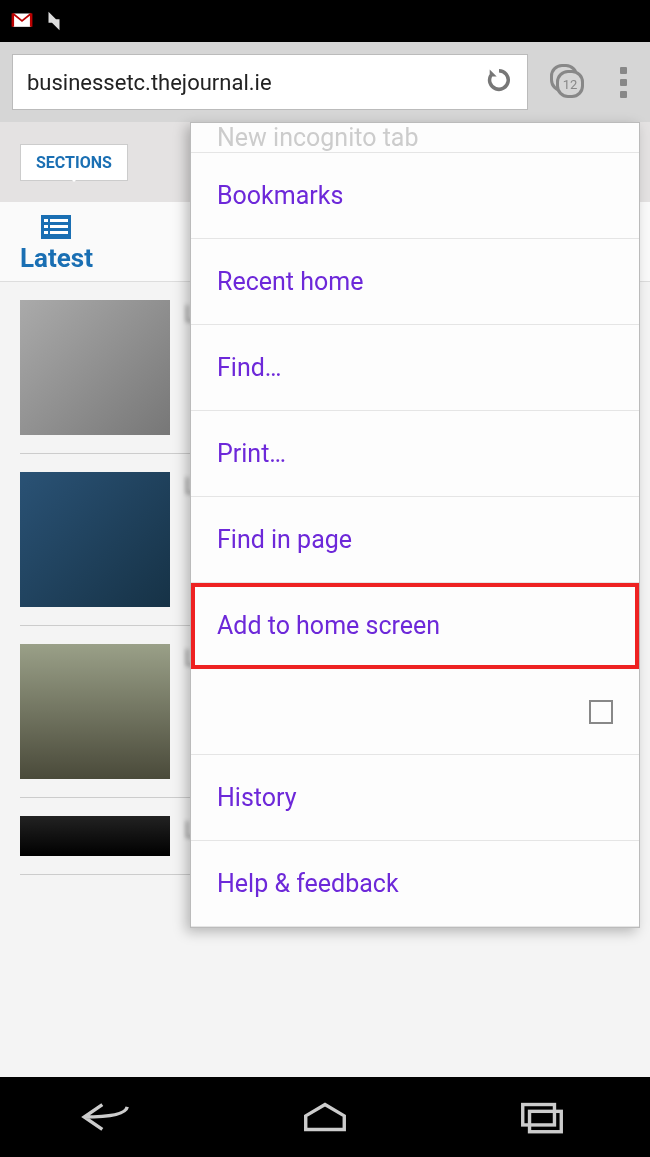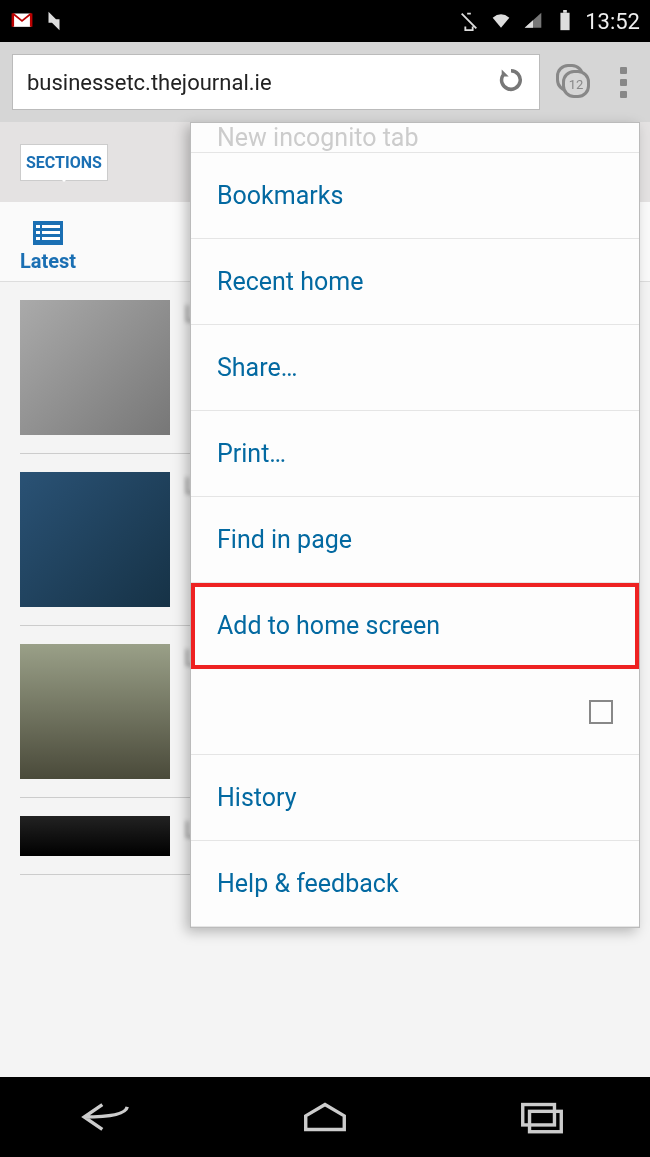--- a/index.html
+++ b/index.html
@@ -7,50 +7,50 @@
     body { background: #000; }
 
     
     .status-bar { height: 42px; background: #000; display: flex; align-items: center; padding: 0 10px; color: #fff; }
     .status-left { display: flex; gap: 8px; align-items: center; }
     .status-right { margin-left: auto; display: flex; gap: 8px; align-items: center; }
     .status-icon { width: 24px; height: 24px; display: flex; align-items: center; justify-content: center; }
     .status-time { font-size: 22px; color: #eee; }
 
     
-    .browser-chrome { height: 80px; background: #d6d6d6; display: flex; align-items: center; padding: 4px 12px; gap: 14px; }
+    .browser-chrome { height: 80px; background: #d6d6d6; display: flex; align-items: center; padding: 4px 12px; gap: 20px; }
     .url-bar { flex: 1; height: 56px; background: #fff; border: 1px solid #bbb; display: flex; align-items: center; padding: 0 14px; }
     .url-text { flex: 1; font-size: 22px; color: #222; }
     .url-refresh { color: #777; }
     .tabs-btn { width: 40px; height: 40px; position: relative; display: flex; align-items: center; justify-content: center; }
     .tabs-rect { position: absolute; border: 3px solid #888; border-radius: 12px; width: 28px; height: 28px; }
     .tabs-rect.back { top: 2px; left: 2px; }
     .tabs-rect.front { top: 8px; left: 8px; background: #d6d6d6; display: flex; align-items: center; justify-content: center; font-size: 13px; color: #888; }
     .menu-dots { width: 30px; display: flex; flex-direction: column; align-items: center; gap: 5px; }
     .menu-dots span { width: 7px; height: 7px; background: #888; border-radius: 1px; }
 
     
     .page { position: absolute; top: 122px; left: 0; right: 0; bottom: 80px; background: #f4f4f4; overflow: hidden; }
     .page-header { background: #e4e2e2; height: 80px; display: flex; align-items: center; padding: 0 20px; gap: 20px; }
-    .sections-btn { background: #fff; color: #1a6fb3; font-size: 16px; font-weight: bold; padding: 8px 5px; border: 1px solid #ccc; position: relative; }
+    .sections-btn { background: #fff; color: #1a6fb3; font-size: 16px; font-weight: bold; padding: 8px 15px; border: 1px solid #ccc; position: relative; }
     .sections-btn::after { content: ''; position: absolute; bottom: -8px; left: 50%; margin-left: -6px; border: 6px solid transparent; border-top-color: #fff; }
     .tabs-row { background: #fafafa; height: 80px; display: flex; align-items: flex-end; padding: 0 20px 8px; gap: 40px; border-bottom: 1px solid #ddd; }
-    .tab-item { display: flex; flex-direction: column; align-items: center; gap: 4px; color: #1a6fb3; font-size: 20px; font-weight: bold; text-align: center; }
+    .tab-item { display: flex; flex-direction: column; align-items: center; gap: 4px; color: #1a6fb3; font-size: 26px; font-weight: bold; text-align: center; }
     .tab-icon { width: 30px; height: 24px; }
     .list { padding: 0 20px; }
     .list-item { display: flex; gap: 14px; padding: 18px 0; border-bottom: 1px solid #ccc; }
     .thumb { width: 150px; height: 135px; background: linear-gradient(135deg,#aaa,#777); flex-shrink: 0; filter: blur(0.5px); }
     .thumb.t2 { background: linear-gradient(135deg,#2a5275,#163246); }
     .thumb.t3 { background: linear-gradient(#9aa088,#4a4a3a); }
     .thumb.t4 { background: linear-gradient(#222,#000); height: 40px; }
     .item-text { flex: 1; color: #333; font-size: 24px; filter: blur(2px); opacity: 0.5; }
 
     
     .overflow-menu { position: absolute; top: 122px; right: 10px; width: 450px; background: #fdfdfd; border: 1px solid #bbb; box-shadow: -4px 4px 12px rgba(0,0,0,0.25); z-index: 20; margin-left: 25px; }
-    .menu-item { height: 86px; display: flex; align-items: center; padding: 0 26px; font-size: 25px; color: #0369a1; border-bottom: 1px solid #e5e5e5; position: relative; }
+    .menu-item { height: 86px; display: flex; align-items: center; padding: 0 26px; font-size: 25px; color: #6d28d9; border-bottom: 1px solid #e5e5e5; position: relative; }
     .menu-item.faded { color: #ccc; height: 30px; align-items: flex-start; }
     .menu-item .cb { width: 24px; height: 24px; border: 2px solid #888; margin-left: auto; }
     .menu-item.highlight { outline: 4px solid #e22; outline-offset: -4px; }
 
     
     .nav-bar { position: absolute; bottom: 0; left: 0; right: 0; height: 80px; background: #000; display: flex; align-items: center; justify-content: space-around; }
     .nav-btn { width: 70px; height: 40px; display: flex; align-items: center; justify-content: center; }
     .nav-btn svg { stroke: #ccc; fill: none; stroke-width: 3; }
   </style>
 </head>
@@ -63,45 +63,20 @@
           <rect x="1" y="3" width="22" height="16" fill="#fff"></rect>
           <path d="M1 3 L12 12 L23 3" stroke="#b00" stroke-width="2" fill="none"></path>
           <path d="M1 3 L1 19 M23 3 L23 19" stroke="#b00" stroke-width="3"></path>
         </svg>
     </span>
     <span class="status-icon">
       <svg viewBox="0 0 24 24" width="22" height="22">
           <path d="M6 2 L18 14 L6 14 Z M18 22 L6 10 L18 10 Z" fill="#ddd"></path>
         </svg>
     </span>
-  </div>
-  <div class="status-right">
-    <span class="status-icon">
-      <svg viewBox="0 0 24 24" width="22" height="22">
-          <path d="M4 4 L20 20 M8 18 L8 22 L16 22 L16 18 M10 4 L14 4" stroke="#ddd" stroke-width="2" fill="none"></path>
-        </svg>
-    </span>
-    <span class="status-icon">
-      <svg viewBox="0 0 24 24" width="24" height="20">
-          <path d="M12 20 L2 8 Q12 0 22 8 Z" fill="#ddd"></path>
-        </svg>
-    </span>
-    <span class="status-icon">
-      <svg viewBox="0 0 24 24" width="20" height="20">
-          <path d="M2 20 L22 20 L22 2 Z" fill="#777"></path>
-          <path d="M2 20 L12 20 L12 11 Z" fill="#ddd"></path>
-        </svg>
-    </span>
-    <span class="status-icon">
-      <svg viewBox="0 0 14 24" width="14" height="22">
-          <rect x="2" y="3" width="10" height="19" fill="#ddd"></rect>
-          <rect x="5" y="0" width="4" height="3" fill="#ddd"></rect>
-        </svg>
-    </span>
-    <span class="status-time">13:52</span>
   </div>
 </div>
 
 <div class="browser-chrome">
   <div class="url-bar">
     <span class="url-text">businessetc.thejournal.ie</span>
     <span class="url-refresh">
       <svg viewBox="0 0 24 24" width="28" height="28">
           <path d="M12 4 A8 8 0 1 1 5 8" stroke="#777" stroke-width="3" fill="none"></path>
           <path d="M4 3 L4 9 L10 9 Z" fill="#777"></path>
@@ -156,21 +131,21 @@
         <div class="thumb t4"></div>
         <div class="item-text">Lorem ipsum dolor</div>
       </div>
   </div>
 </div>
 
 <div class="overflow-menu">
   <div class="menu-item faded">New incognito tab</div>
   <div class="menu-item">Bookmarks</div>
   <div class="menu-item">Recent home</div>
-  <div class="menu-item">Share…</div>
+  <div class="menu-item">Find…</div>
   <div class="menu-item">Print…</div>
   <div class="menu-item">Find in page</div>
   <div class="menu-item highlight">Add to home screen</div>
   <div class="menu-item">
     <span class="cb"></span>
   </div>
   <div class="menu-item">History</div>
   <div class="menu-item">Help &amp; feedback</div>
 </div>
 

